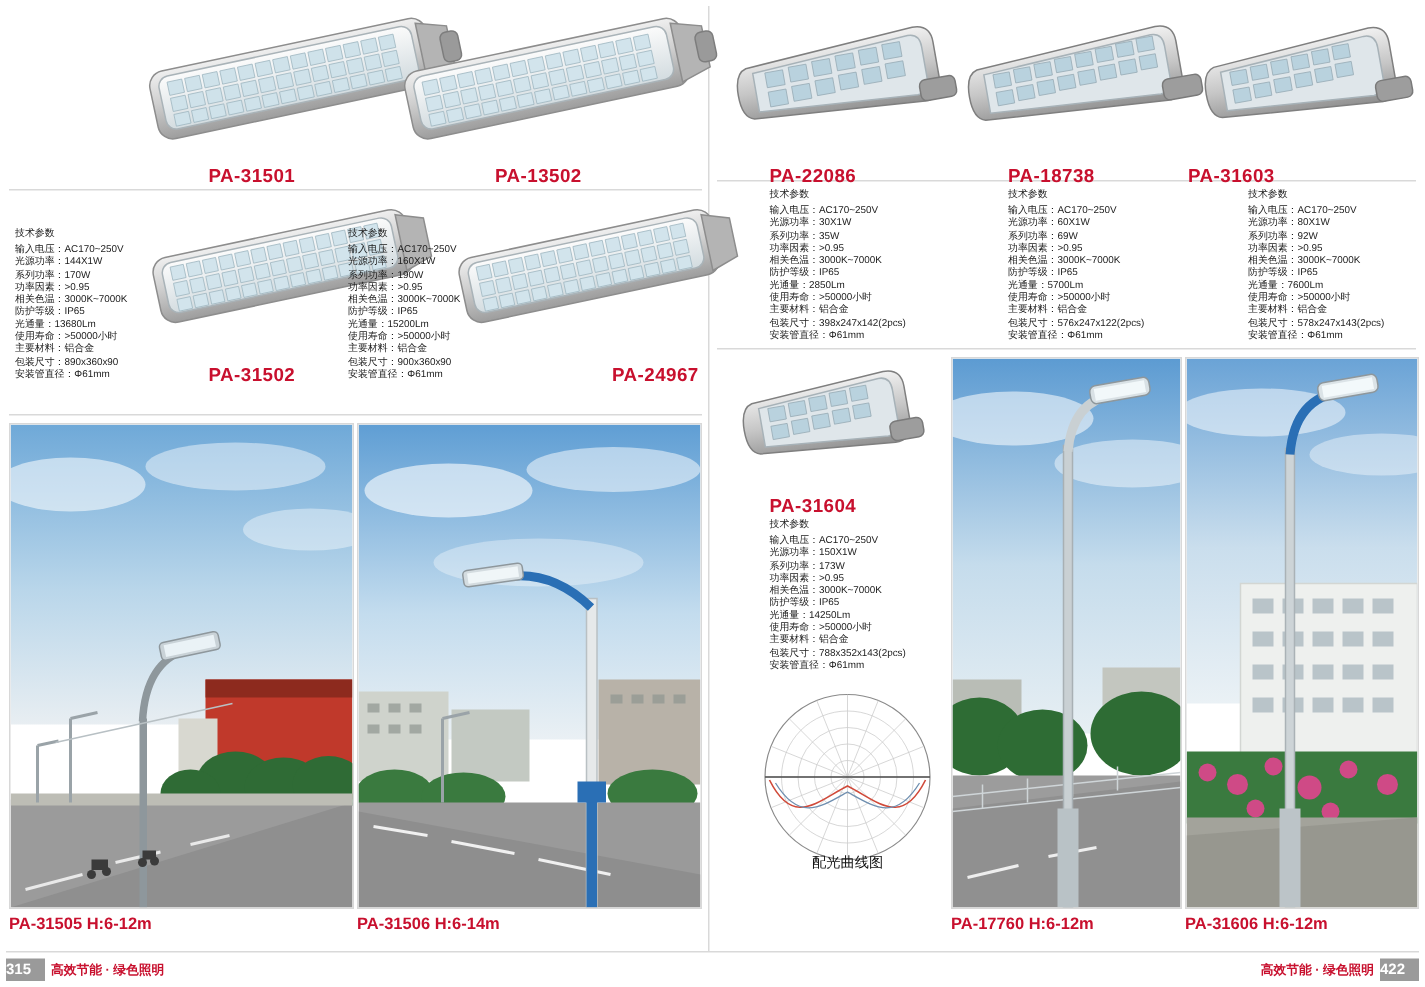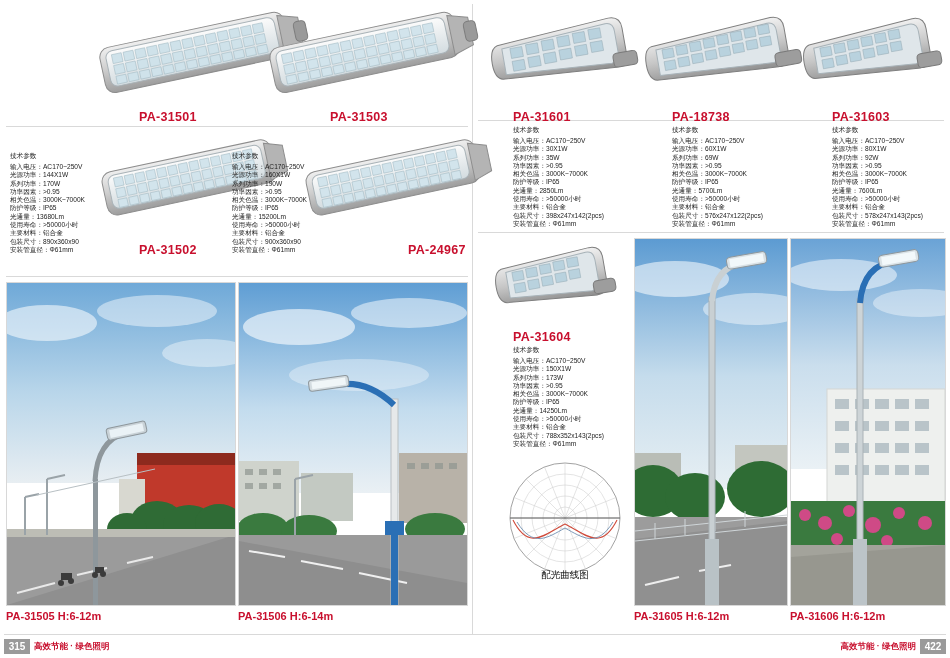--- a/index.html
+++ b/index.html
@@ -31,21 +31,21 @@
   .lamp svg{display:block;}
 
   
   .photo{position:absolute;overflow:hidden;border:1px solid #d8d8d8;}
 
   
   .polar{position:absolute;}
   .pagenum{
     position:absolute;bottom:4px;width:26px;height:15px;
     background:#9a9a9a;color:#fff;font-size:10px;
-    text-align:center;line-height:15px;font-weight:bold;
+    line-height:15px;font-weight:bold;
   }
   .footnote{
     position:absolute;bottom:5px;font-size:8.5px;color:#c8102e;
     font-weight:bold;white-space:nowrap;
   }
   .rule{position:absolute;background:#d9d9d9;height:1px;}
   .vrule{position:absolute;background:#d9d9d9;width:1px;}
 </style>
 </head>
 <body>
@@ -178,21 +178,21 @@
             <rect x="142" y="50" width="10" height="8"></rect>
               <rect x="154" y="50" width="10" height="8"></rect>
             <rect x="166" y="50" width="10" height="8"></rect>
           </g>
         </g>
         <path d="M192 24 L212 30 L212 58 L192 64 Z" fill="#b4b4b4" stroke="#8d8d8d"></path>
         <rect x="206" y="34" width="12" height="20" rx="4" fill="#9a9a9a" stroke="#7d7d7d"></rect>
       </g>
     </svg>
   </div>
-  <div class="abs model" style="left:330px;top:110px;">PA-31503</div>
+  <div class="abs model" style="left:330px;top:110px;">PA-13502</div>
 
   <div class="lamp" style="left:96px;top:132px;">
     <svg width="200" height="100" viewBox="0 0 200 100">
       <g transform="rotate(-12 100 50)">
         <rect x="8" y="22" width="172" height="44" rx="10" fill="url(#gbody)" stroke="#8d8d8d"></rect>
         <rect x="14" y="26" width="156" height="34" rx="7" fill="url(#gpanel)" stroke="#a9b3b8"></rect>
         <g fill="#d2e4ec" stroke="#9fb6c0" stroke-width=".5">
           <g>
             <rect x="20" y="29" width="9" height="9"></rect>
               <rect x="31" y="29" width="9" height="9"></rect>
@@ -350,21 +350,21 @@
             <rect x="42" y="45" width="12" height="10"></rect>
           <rect x="58" y="44" width="12" height="10"></rect>
             <rect x="74" y="43" width="12" height="10"></rect>
           <rect x="90" y="42" width="12" height="10"></rect>
             <rect x="106" y="41" width="12" height="10"></rect>
         </g>
         <rect x="126" y="56" width="24" height="14" rx="4" fill="#9d9d9d" stroke="#7a7a7a"></rect>
       </g>
     </svg>
   </div>
-  <div class="abs model" style="left:513px;top:110px;">PA-31601</div>
+  <div class="abs model" style="left:513px;top:110px;">PA-22086</div>
   <div class="abs spec" style="left:513px;top:126px;">技术参数</div>
   <div class="abs spec" style="left:513px;top:137px;">输入电压：AC170~250V
 光源功率：30X1W
 系列功率：35W
 功率因素：&gt;0.95
 相关色温：3000K~7000K
 防护等级：IP65
 光通量：2850Lm
 使用寿命：&gt;50000小时
 主要材料：铝合金
@@ -428,21 +428,21 @@
             <rect x="38" y="44" width="11" height="9"></rect>
           <rect x="52" y="43" width="11" height="9"></rect>
             <rect x="66" y="42" width="11" height="9"></rect>
           <rect x="80" y="41" width="11" height="9"></rect>
             <rect x="94" y="40" width="11" height="9"></rect>
         </g>
         <rect x="118" y="56" width="24" height="14" rx="4" fill="#9d9d9d" stroke="#7a7a7a"></rect>
       </g>
     </svg>
   </div>
-  <div class="abs model" style="left:832px;top:110px;">PA-31603</div>
+  <div class="abs model" style="left:792px;top:110px;">PA-31603</div>
   <div class="abs spec" style="left:832px;top:126px;">技术参数</div>
   <div class="abs spec" style="left:832px;top:137px;">输入电压：AC170~250V
 光源功率：80X1W
 系列功率：92W
 功率因素：&gt;0.95
 相关色温：3000K~7000K
 防护等级：IP65
 光通量：7600Lm
 使用寿命：&gt;50000小时
 主要材料：铝合金
@@ -678,21 +678,21 @@
         <rect x="74" y="58" width="6" height="308" fill="#c9d0d3" stroke="#a8b0b4"></rect>
         <path d="M77 62 Q80 28 108 24" stroke="#c9d0d3" stroke-width="6" fill="none"></path>
         <g transform="rotate(-10 108 24)">
           <rect x="92" y="16" width="40" height="12" rx="4" fill="#d9e1e5" stroke="#8e979c"></rect>
           <rect x="95" y="18" width="34" height="8" fill="#f2f8fa"></rect>
         </g>
         <rect x="70" y="300" width="14" height="66" fill="#b9c2c6"></rect>
       </g>
     </svg>
   </div>
-  <div class="abs caption" style="left:634px;top:610px;">PA-31605 H:6-12m</div>
+  <div class="abs caption" style="left:634px;top:610px;">PA-17760 H:6-12m</div>
 
   <div class="photo" style="left:790px;top:238px;width:154px;height:366px;">
     <svg width="154" height="366" viewBox="0 0 154 366" preserveAspectRatio="none">
       <defs>
         <linearGradient id="sky4" x1="0" y1="0" x2="0" y2="1">
           <stop offset="0" stop-color="#6aa3d6"></stop>
             <stop offset=".55" stop-color="#cadeed"></stop>
           <stop offset="1" stop-color="#eaf1f5"></stop>
         </linearGradient>
       </defs>

